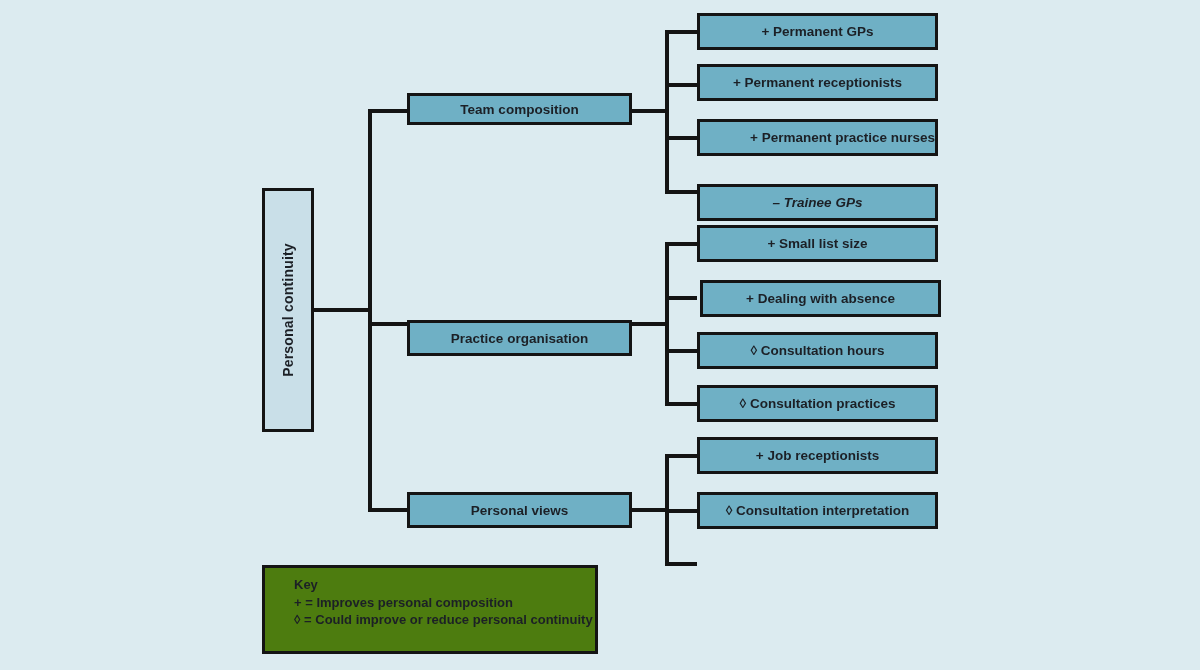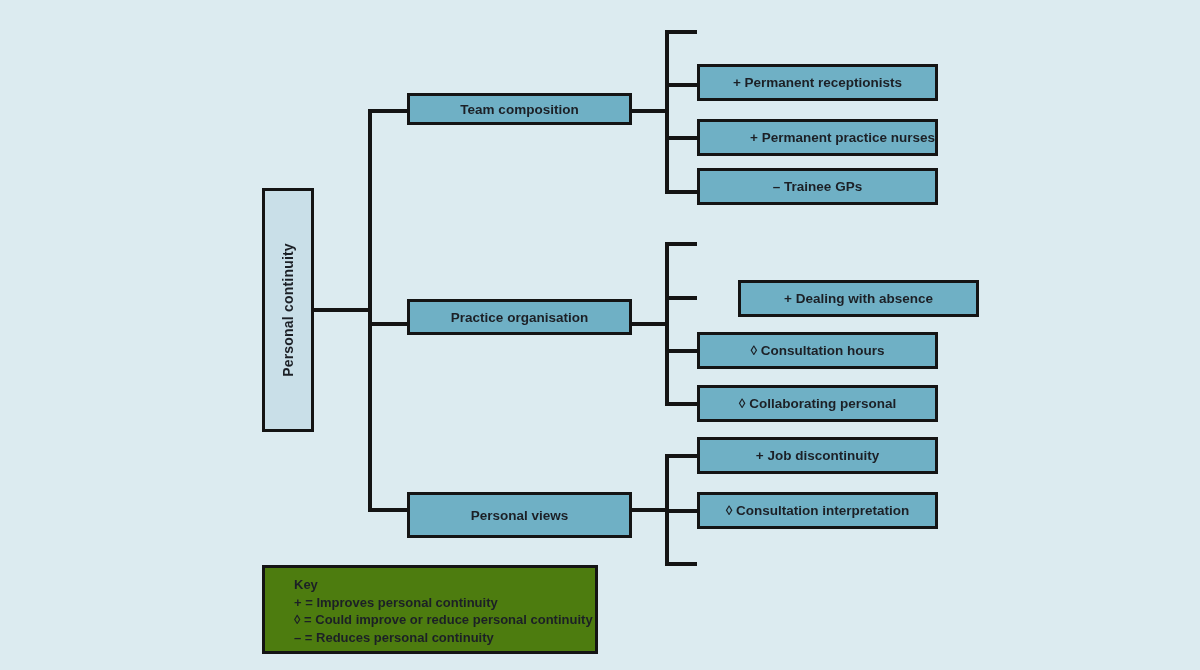--- a/index.html
+++ b/index.html
@@ -76,54 +76,59 @@
   <div class="line" style="left:665px; top:509px; width:32px; height:4px;"></div>
   <div class="line" style="left:665px; top:562px; width:32px; height:4px;"></div>
 
   <div class="node light" style="left:262px; top:188px; width:52px; height:244px;">
     <span class="vtext">Personal continuity</span>
   </div>
 
   <div class="node teal" style="left:407px; top:93px; width:225px; height:32px;">
     <span>Team composition</span>
   </div>
-  <div class="node teal" style="left:407px; top:299px; width:225px; height:36px;">
+  <div class="node teal" style="left:407px; top:320px; width:225px; height:36px;">
     <span>Practice organisation</span>
   </div>
-  <div class="node teal" style="left:407px; top:492px; width:225px; height:46px;">
+  <div class="node teal" style="left:407px; top:492px; width:225px; height:36px;">
     <span>Personal views</span>
   </div>
 
+  <div class="node teal" style="left:697px; top:13px; width:241px; height:37px;">
+    <span>+ Permanent GPs</span>
+  </div>
   <div class="node teal" style="left:697px; top:64px; width:241px; height:37px;">
     <span>+ Permanent receptionists</span>
   </div>
   <div class="node teal" style="left:697px; top:119px; width:241px; height:37px;justify-content:flex-end;">
     <span>+ Permanent practice nurses</span>
   </div>
-  <div class="node teal" style="left:697px; top:168px; width:241px; height:37px;">
+  <div class="node teal" style="left:697px; top:184px; width:241px; height:37px;font-style:italic;">
     <span>– Trainee GPs</span>
   </div>
 
-  <div class="node teal" style="left:738px; top:280px; width:241px; height:37px;">
+  <div class="node teal" style="left:697px; top:225px; width:241px; height:37px;">
+    <span>+ Small list size</span>
+  </div>
+  <div class="node teal" style="left:700px; top:280px; width:241px; height:37px;">
     <span>+ Dealing with absence</span>
   </div>
   <div class="node teal" style="left:697px; top:332px; width:241px; height:37px;">
     <span>◊ Consultation hours</span>
   </div>
   <div class="node teal" style="left:697px; top:385px; width:241px; height:37px;">
-    <span>◊ Collaborating personal</span>
+    <span>◊ Consultation practices</span>
   </div>
 
   <div class="node teal" style="left:697px; top:437px; width:241px; height:37px;">
-    <span>+ Job discontinuity</span>
+    <span>+ Job receptionists</span>
   </div>
   <div class="node teal" style="left:697px; top:492px; width:241px; height:37px;">
     <span>◊ Consultation interpretation</span>
   </div>
 
   <div class="key" style="left:262px; top:565px; width:336px; height:89px;">
     <div>Key</div>
-    <div>+ = Improves personal continuity</div>
+    <div>+ = Improves personal composition</div>
     <div>◊ = Could improve or reduce personal continuity</div>
-    <div>– = Reduces personal continuity</div>
   </div>
 
 </div>
 
 </body></html>

